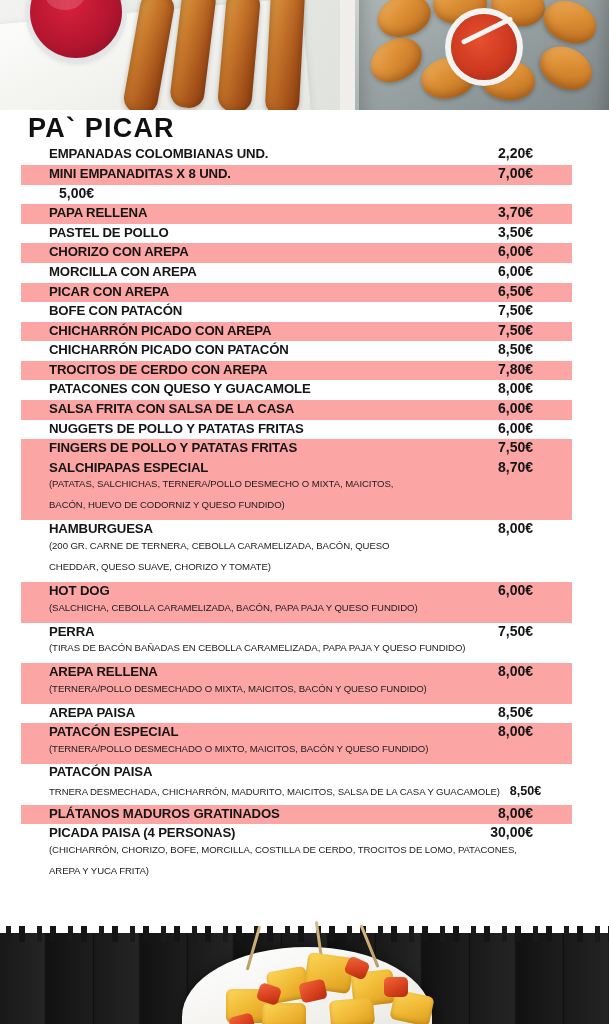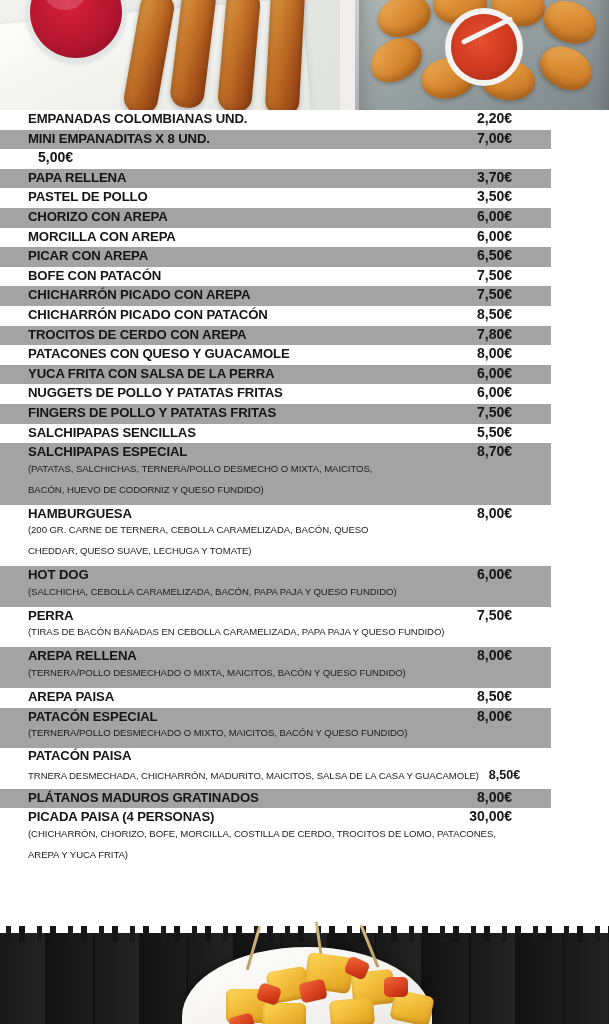--- a/index.html
+++ b/index.html
@@ -128,28 +128,28 @@
     background: #ffffff;
   }
   .menu-title {
     font-size: 27px;
     font-weight: bold;
     letter-spacing: 1.2px;
     color: #111111;
     padding: 4px 0 3px 28px;
     line-height: 1.05;
   }
-  .rows { width: 551px; }
+  .rows { width: 551px; margin-left: 21px; }
 
   .row {
     position: relative;
     padding: 0 39px 0 28px;
     background: #ffffff;
   }
-  .row.hl { background: #a3a3a3; }
+  .row.hl { background: #fca5a5; }
 
   .row-main {
     display: flex;
     align-items: baseline;
     justify-content: space-between;
     height: 19.6px;
   }
   .row-name {
     font-size: 13.2px;
     font-weight: bold;
@@ -259,20 +259,21 @@
       <div class="emp e5"></div>
       <div class="emp e6"></div>
       <div class="emp e7"></div>
       <div class="emp e8"></div>
       <div class="salsa-cup"></div>
       <div class="spoon"></div>
     </div>
   </div>
 
   <div class="menu">
+    <div class="menu-title">PA` PICAR</div>
     <div class="rows" id="rows">
         <div class="row">
           <div class="row-main">
             <span class="row-name">EMPANADAS COLOMBIANAS UND.</span>
             <span class="row-price">2,20€</span>
           </div>
         </div>
         <div class="row hl">
           <div class="row-main">
             <span class="row-name">MINI EMPANADITAS X 8 UND.</span>
@@ -339,42 +340,36 @@
           </div>
         </div>
         <div class="row">
           <div class="row-main">
             <span class="row-name">PATACONES CON QUESO Y GUACAMOLE</span>
             <span class="row-price">8,00€</span>
           </div>
         </div>
         <div class="row hl">
           <div class="row-main">
-            <span class="row-name">YUCA FRITA CON SALSA DE LA PERRA</span>
+            <span class="row-name">SALSA FRITA CON SALSA DE LA CASA</span>
             <span class="row-price">6,00€</span>
           </div>
         </div>
         <div class="row">
           <div class="row-main">
             <span class="row-name">NUGGETS DE POLLO Y PATATAS FRITAS</span>
             <span class="row-price">6,00€</span>
           </div>
         </div>
         <div class="row hl">
           <div class="row-main">
             <span class="row-name">FINGERS DE POLLO Y PATATAS FRITAS</span>
             <span class="row-price">7,50€</span>
           </div>
         </div>
-        <div class="row">
-          <div class="row-main">
-            <span class="row-name">SALCHIPAPAS SENCILLAS</span>
-            <span class="row-price">5,50€</span>
-          </div>
-        </div>
         <div class="row hl">
           <div class="row-main">
             <span class="row-name">SALCHIPAPAS ESPECIAL</span>
             <span class="row-price">8,70€</span>
           </div>
           <div class="row-desc">
             <span class="desc-text">(PATATAS, SALCHICHAS, TERNERA/POLLO DESMECHO O MIXTA, MAICITOS,</span>
           </div>
           <div class="row-desc">
             <span class="desc-text">BACÓN, HUEVO DE CODORNIZ Y QUESO FUNDIDO)</span>
@@ -382,21 +377,21 @@
         </div>
         <div class="row">
           <div class="row-main">
             <span class="row-name">HAMBURGUESA</span>
             <span class="row-price">8,00€</span>
           </div>
           <div class="row-desc">
             <span class="desc-text">(200 GR. CARNE DE TERNERA, CEBOLLA CARAMELIZADA, BACÓN, QUESO</span>
           </div>
           <div class="row-desc">
-            <span class="desc-text">CHEDDAR, QUESO SUAVE, LECHUGA Y TOMATE)</span>
+            <span class="desc-text">CHEDDAR, QUESO SUAVE, CHORIZO Y TOMATE)</span>
           </div>
         </div>
         <div class="row hl">
           <div class="row-main">
             <span class="row-name">HOT DOG</span>
             <span class="row-price">6,00€</span>
           </div>
           <div class="row-desc">
             <span class="desc-text">(SALCHICHA, CEBOLLA CARAMELIZADA, BACÓN, PAPA PAJA Y QUESO FUNDIDO)</span>
           </div>

